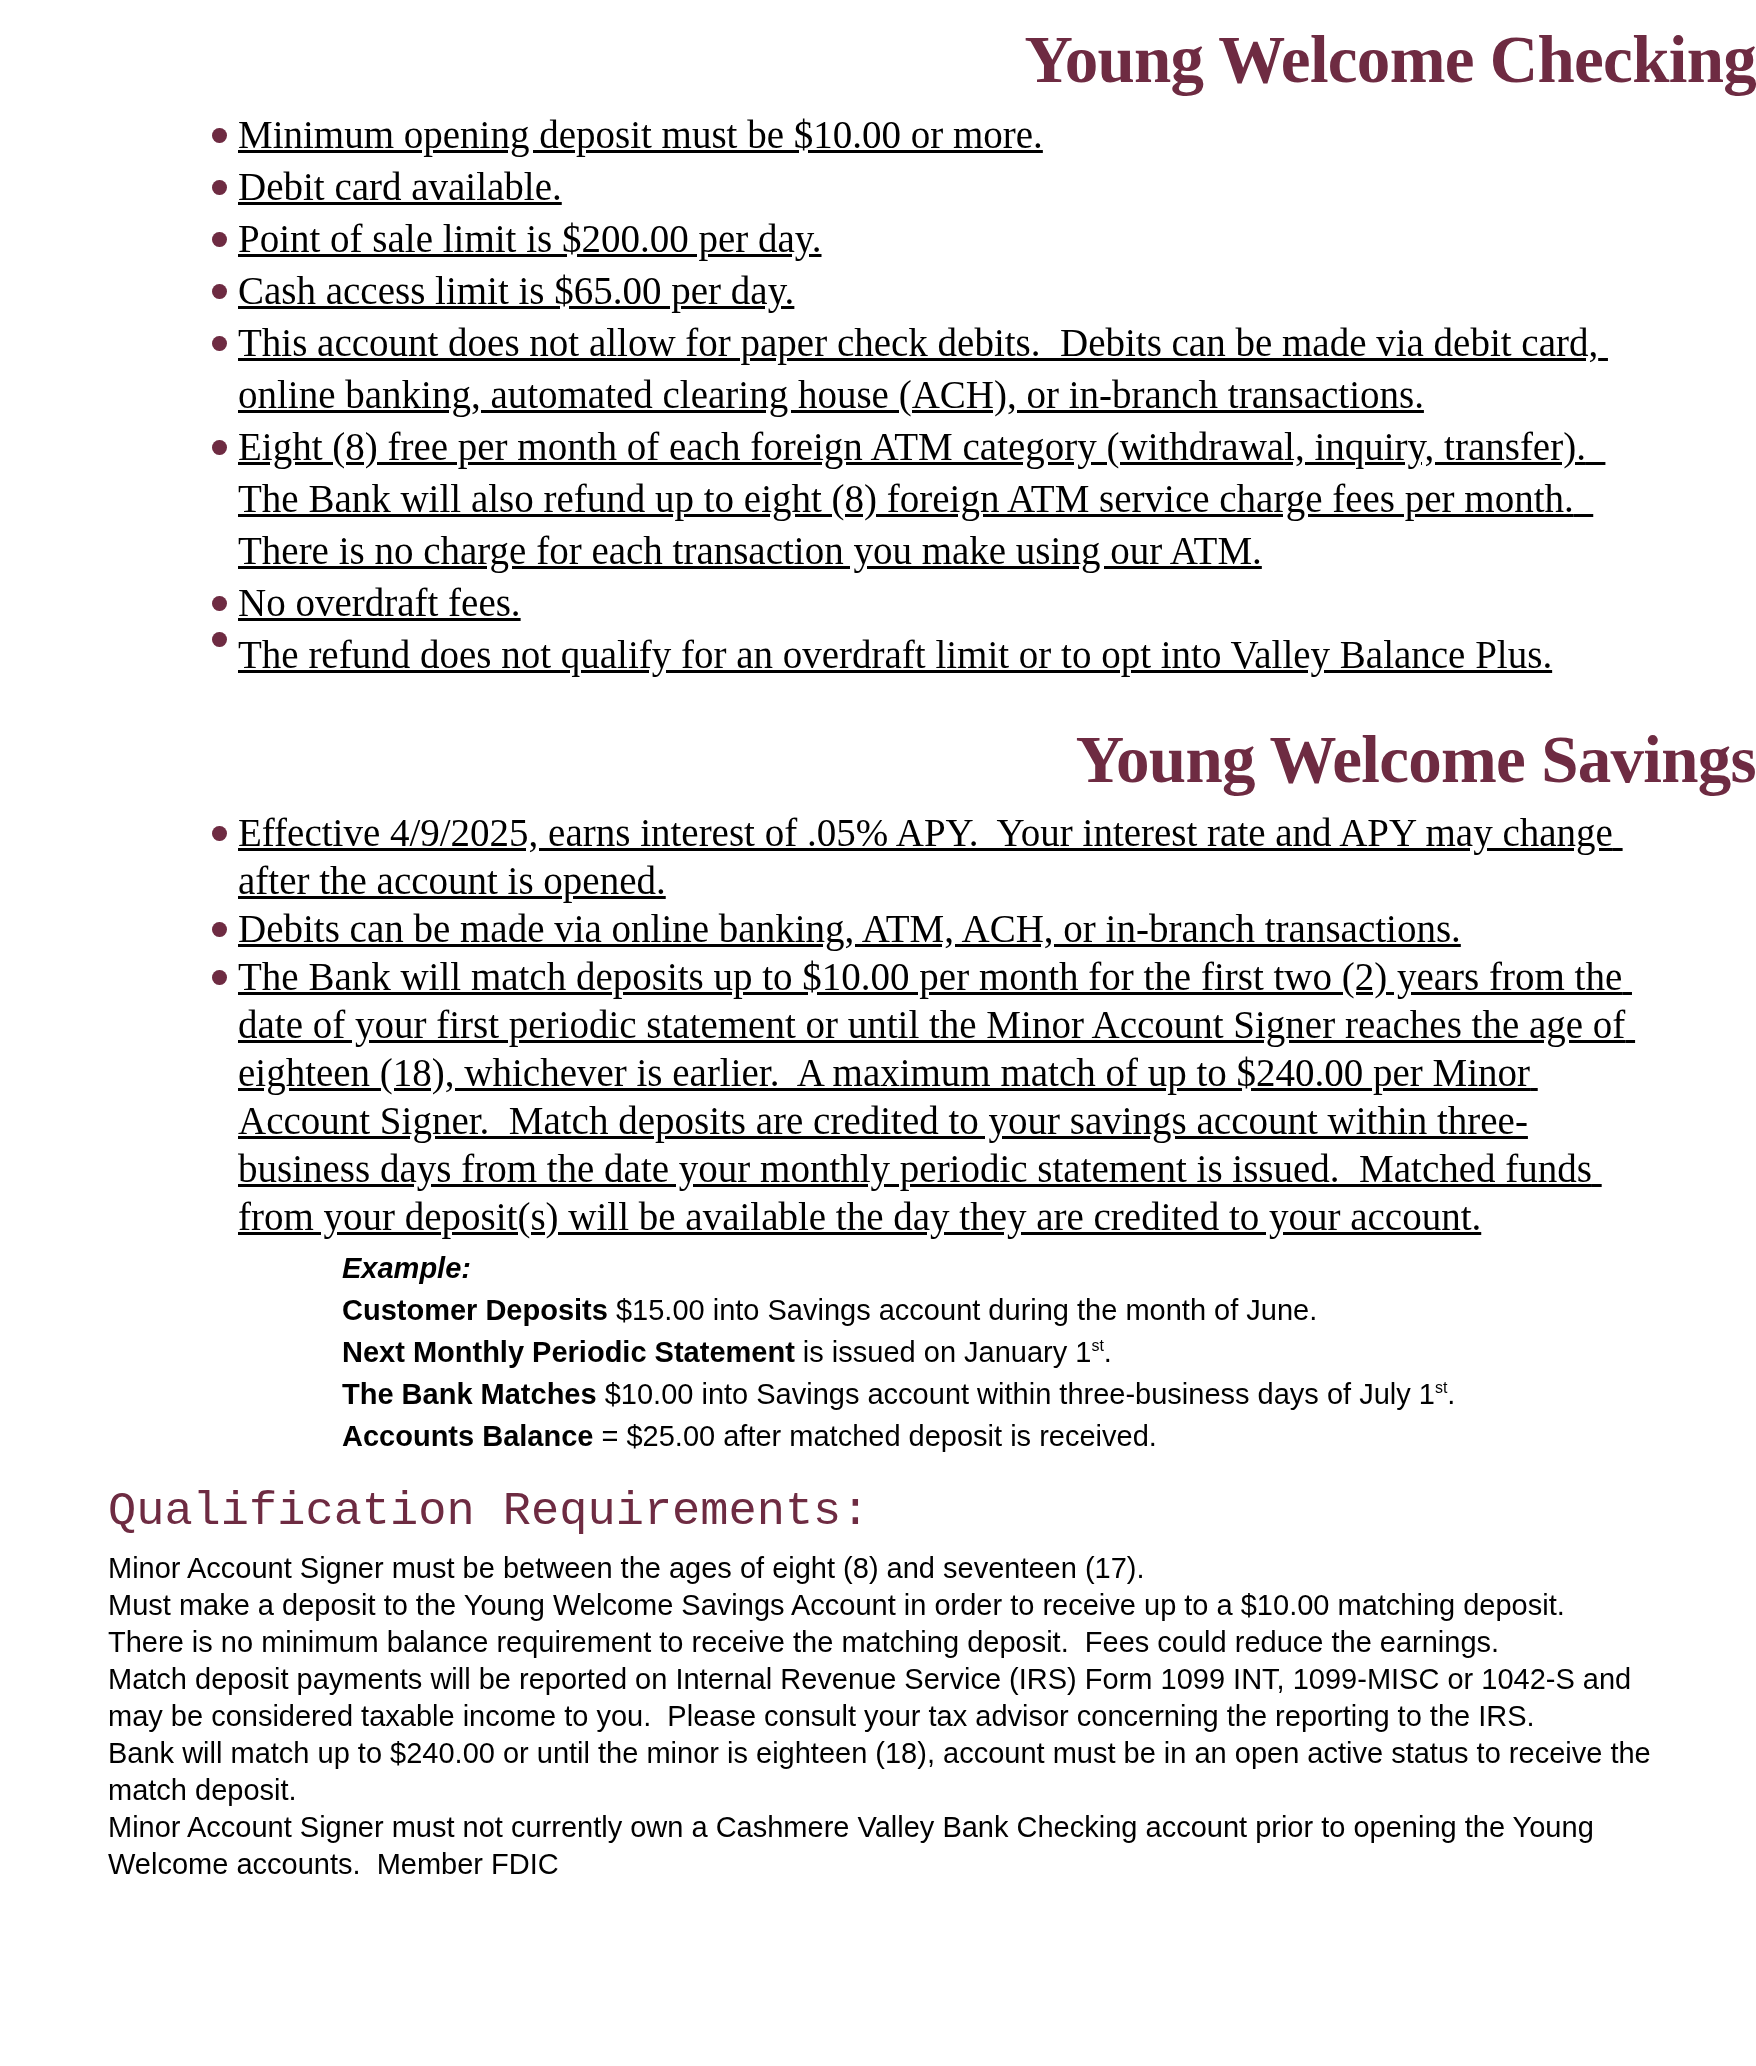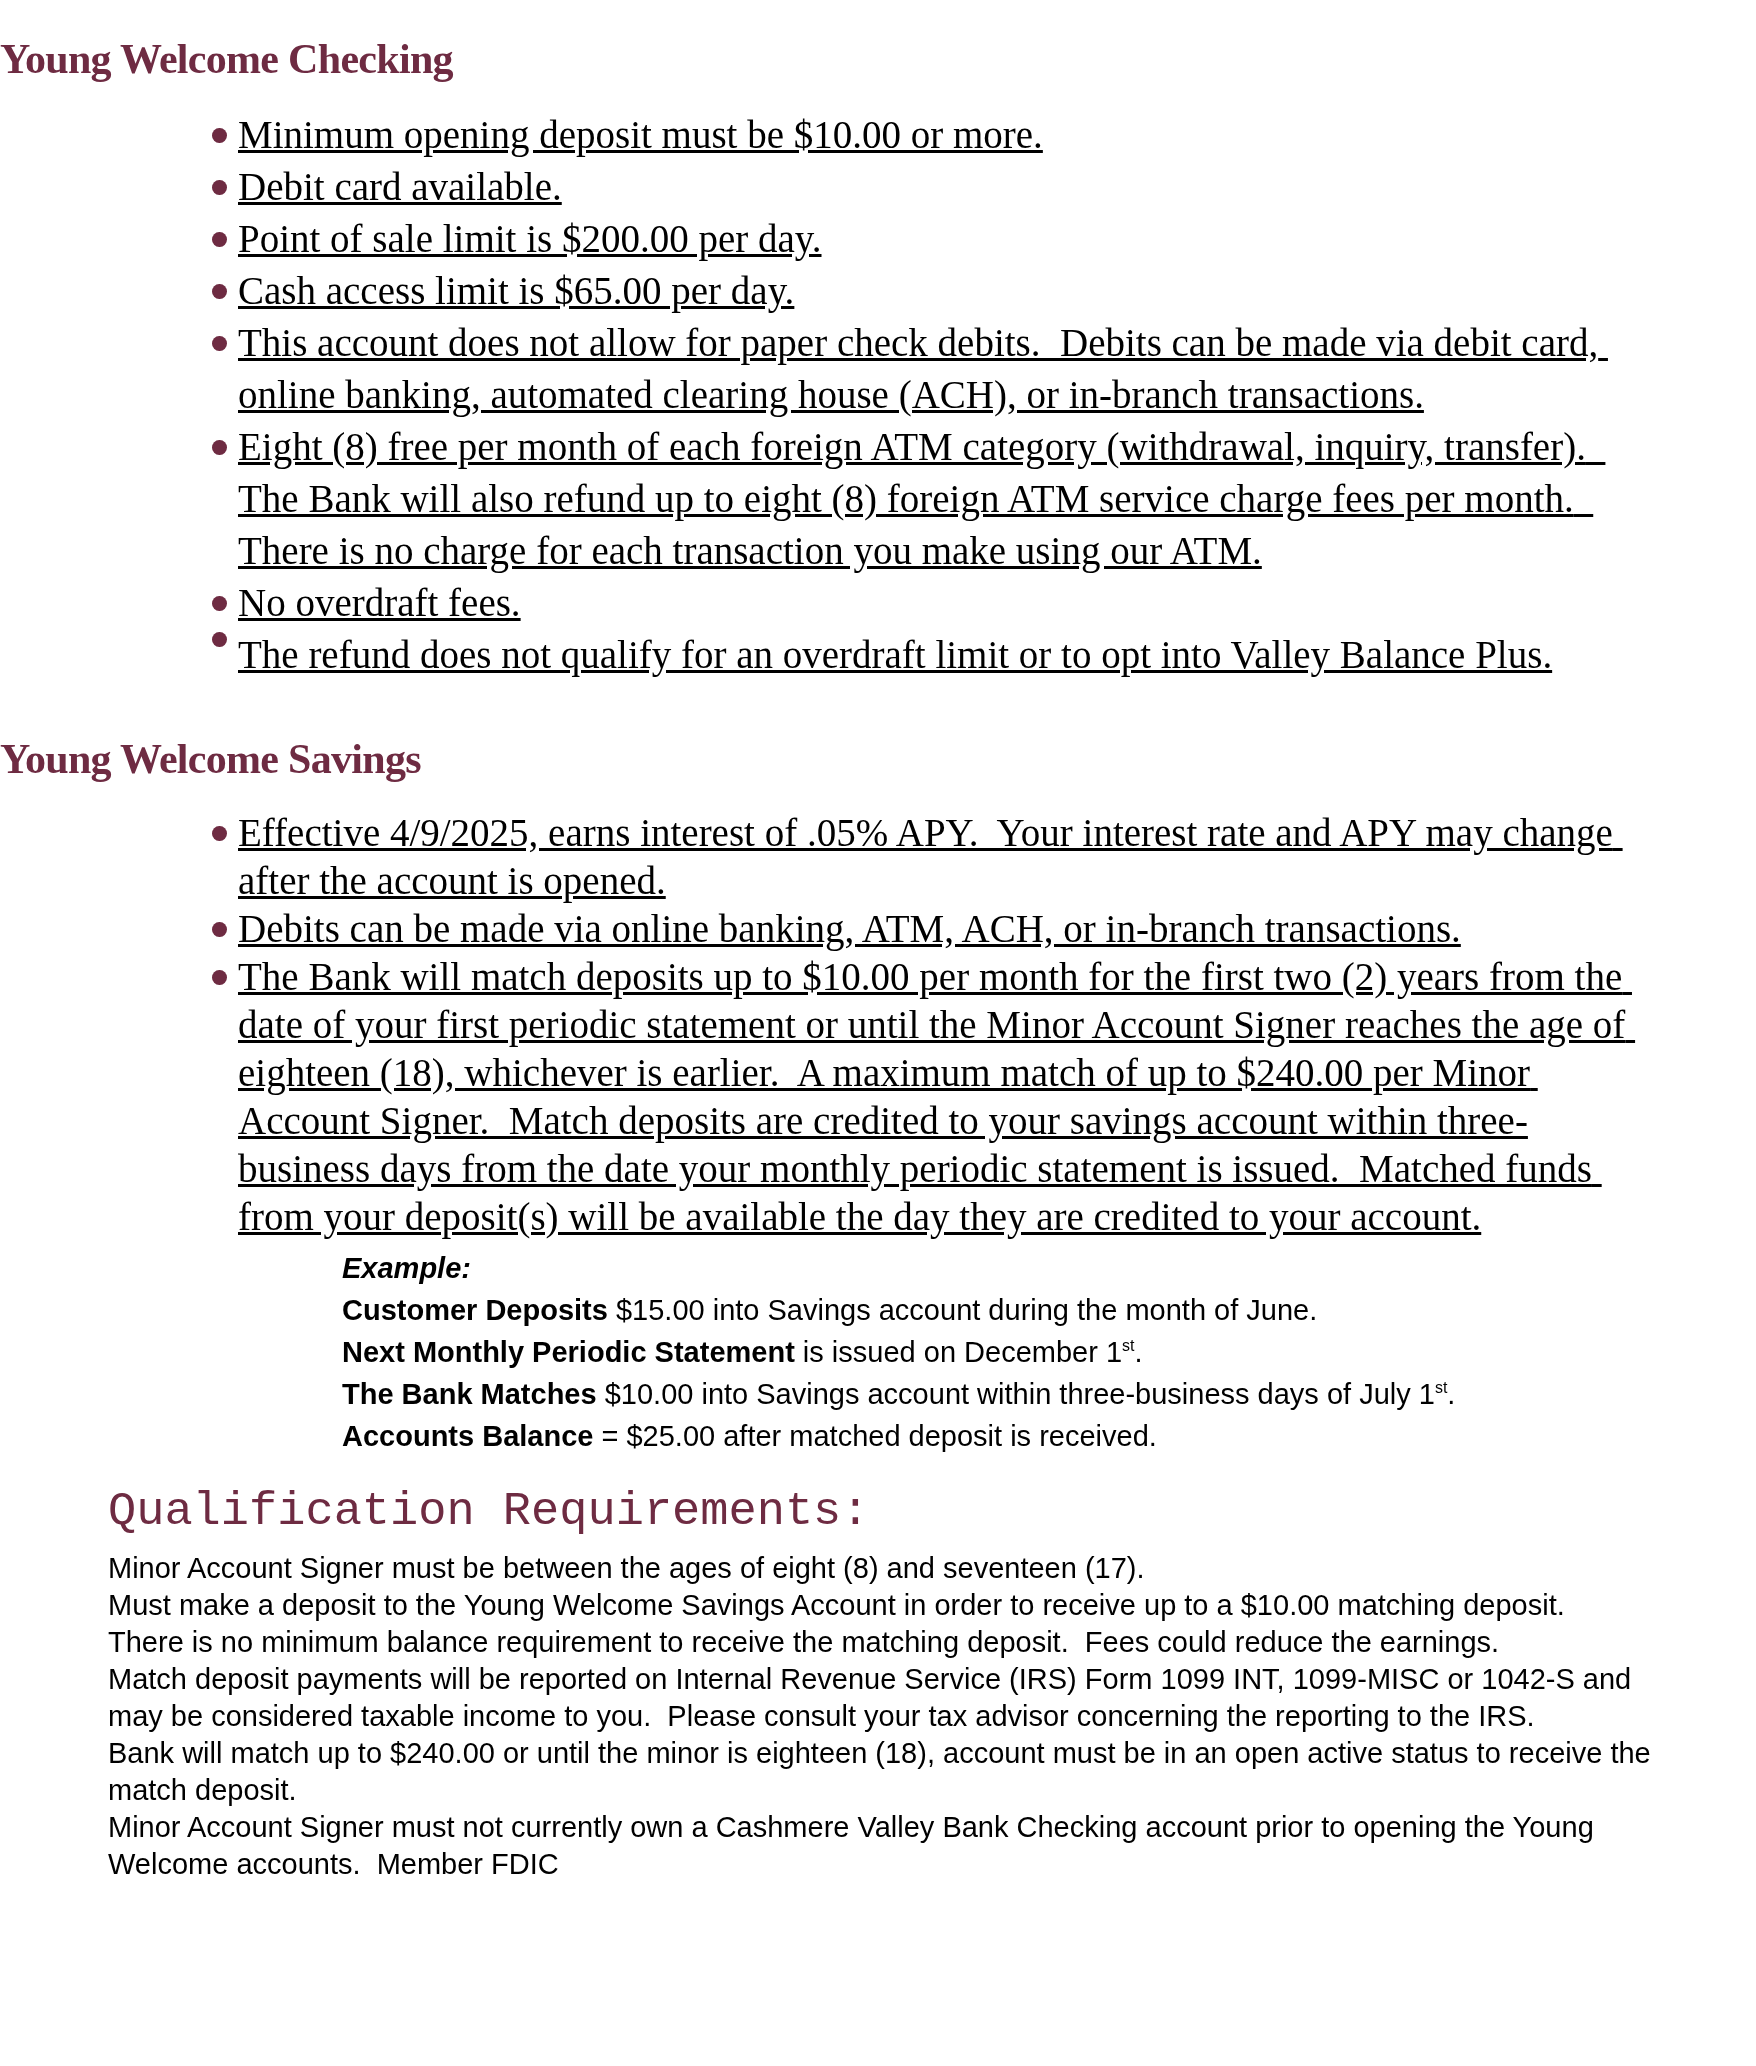--- a/index.html
+++ b/index.html
@@ -7,22 +7,22 @@
     position: relative;
     width: 1756px;
     height: 2066px;
     background: #ffffff;
     color: #000000;
     font-family: "Liberation Serif", serif;
     overflow: hidden;
   }
   .title {
     margin: 25px 0 0 0;
-    text-align: left;
-    font-size: 42px;
+    text-align: right;
+    font-size: 67px;
     line-height: 69px;
     font-weight: bold;
     color: #6e2b42;
     font-family: "Liberation Serif", serif;
     letter-spacing: -0.7px;
   }
   .title.savings-title { margin-top: 44px; }
 
   ul.bullets {
     list-style: none;
@@ -97,21 +97,21 @@
 
   <ul class="bullets savings">
     <li><span class="dot"></span><span class="t">Effective 4/9/2025, earns interest of .05% APY.  Your interest rate and APY may change after the account is opened.</span></li>
     <li><span class="dot"></span><span class="t">Debits can be made via online banking, ATM, ACH, or in-branch transactions.</span></li>
     <li><span class="dot"></span><span class="t">The Bank will match deposits up to $10.00 per month for the first two (2) years from the date of your first periodic statement or until the Minor Account Signer reaches the age of eighteen (18), whichever is earlier.  A maximum match of up to $240.00 per Minor Account Signer.  Match deposits are credited to your savings account within three-business days from the date your monthly periodic statement is issued.  Matched funds from your deposit(s) will be available the day they are credited to your account.</span></li>
   </ul>
 
   <section class="example">
     <div class="ex-heading">Example:</div>
     <div class="ex-line"><span class="b">Customer Deposits</span><span> $15.00 into Savings account during the month of June.</span></div>
-    <div class="ex-line"><span class="b">Next Monthly Periodic Statement</span><span> is issued on December 1</span><sup>st</sup><span>.</span></div>
+    <div class="ex-line"><span class="b">Next Monthly Periodic Statement</span><span> is issued on January 1</span><sup>st</sup><span>.</span></div>
     <div class="ex-line"><span class="b">The Bank Matches</span><span> $10.00 into Savings account within three-business days of July 1</span><sup>st</sup><span>.</span></div>
     <div class="ex-line"><span class="b">Accounts Balance</span><span> = $25.00 after matched deposit is received.</span></div>
   </section>
 
   <h2 class="qual-heading">Qualification Requirements:</h2>
 
   <section class="qual">
     <div class="q-line">Minor Account Signer must be between the ages of eight (8) and seventeen (17).</div>
     <div class="q-line">Must make a deposit to the Young Welcome Savings Account in order to receive up to a $10.00 matching deposit.</div>
     <div class="q-line">There is no minimum balance requirement to receive the matching deposit.  Fees could reduce the earnings.</div>

